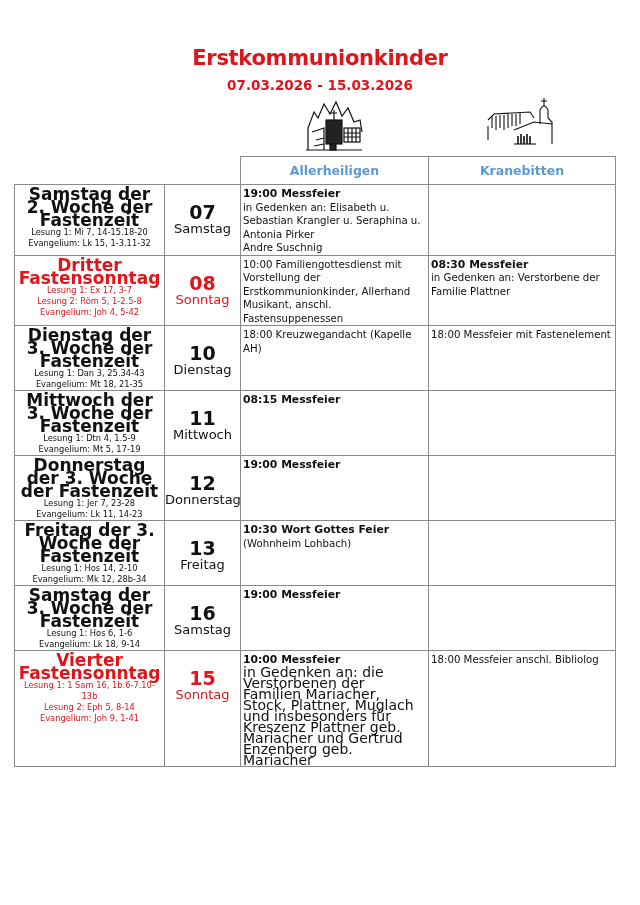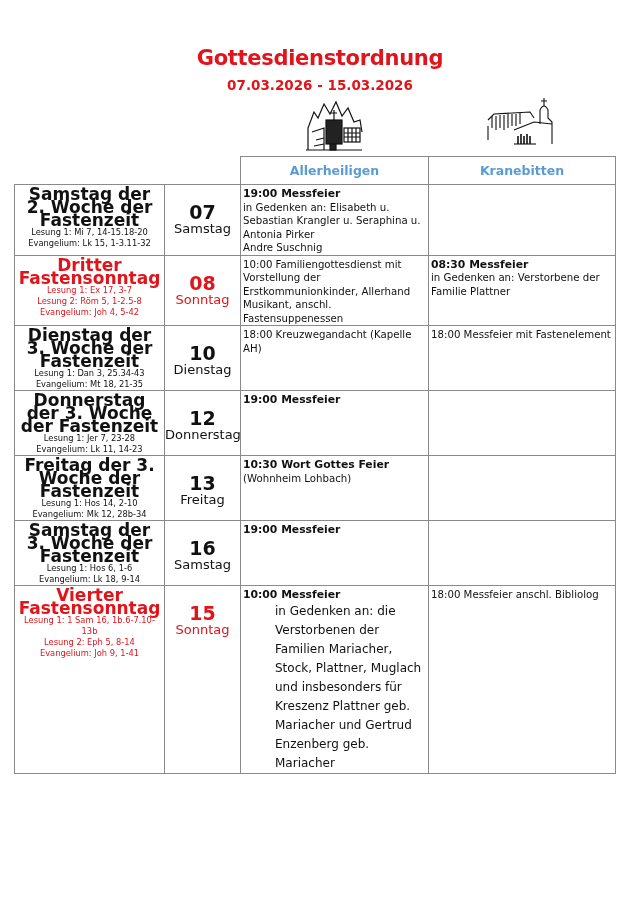--- a/index.html
+++ b/index.html
@@ -18,27 +18,27 @@
   th.loc { height: 28px; color: #5b9bd5; font-size: 12.5px; font-weight: bold; vertical-align: middle !important; text-align: center; }
   td.lit { text-align: center; padding: 3px 2px 0 2px; }
   td.lit .feast { font-weight: bold; font-size: 17px; line-height: 13px; }
   td.lit .read { font-size: 8.3px; line-height: 11px; }
   td.date { text-align: center; padding-top: 16px; }
   td.date .num { font-size: 19px; font-weight: bold; line-height: 22px; }
   td.date .wd { font-size: 13px; line-height: 11px; }
   tr.red td.lit, tr.red td.date { color: #e0141b; }
   td.ev { padding: 2px 2px 0 2px; font-size: 10.2px; line-height: 13.5px; }
   td.ev b { font-weight: normal; }
-  td.ev .small { font-size: 12px; line-height: 19px; display: block; margin-left: 32px; }
+  td.ev .small { font-size: 14px; line-height: 11px; display: block; }
   td.ev .head { font-weight: bold; font-size: 10.8px; }
 </style>
 </head>
 <body>
 
-<div class="title">Gottesdienstordnung</div>
+<div class="title">Erstkommunionkinder</div>
 <div class="subtitle">07.03.2026 - 15.03.2026</div>
 
 <svg class="church church-ah" viewBox="0 0 62 54" fill="none" stroke="#111" stroke-width="1.2">
   <path d="M4 52 L4 30 L10 14 L14 20 L20 6 L26 16 L32 4 L38 18 L44 10 L50 24 L56 22 L58 34"></path>
   <path d="M8 34 L20 30 L20 52"></path>
   <path d="M12 42 L20 40 M10 48 L20 46"></path>
   <rect x="22" y="22" width="16" height="24" fill="#222"></rect>
   <path d="M30 12 L30 22 M27 15 L33 15"></path>
   <rect x="40" y="30" width="16" height="14"></rect>
   <path d="M40 35 L56 35 M40 39 L56 39 M44 30 L44 44 M48 30 L48 44 M52 30 L52 44"></path>
@@ -121,20 +121,35 @@
         <div class="read">Evangelium: Mt 18, 21-35</div>
       </td>
       <td class="date">
         <div class="num">10</div>
         <div class="wd">Dienstag</div>
       </td>
       <td class="ev"><b>18:00 Kreuzwegandacht</b><span> (Kapelle AH)</span></td>
       <td class="ev"><b>18:00 Messfeier</b><span> mit Fastenelement</span></td>
     </tr>
 
+    <tr style="height:64px">
+      <td class="lit">
+        <div class="feast">Mittwoch der 3. Woche der Fastenzeit</div>
+        <div class="read">Lesung 1: Dtn 4, 1.5-9</div>
+        <div class="read">Evangelium: Mt 5, 17-19</div>
+      </td>
+      <td class="date">
+        <div class="num">11</div>
+        <div class="wd">Mittwoch</div>
+      </td>
+      <td class="ev">
+          <div class="head">08:15 Messfeier</div>
+        </td>
+      <td class="ev"></td>
+    </tr>
 
     <tr style="height:64px">
       <td class="lit">
         <div class="feast">Donnerstag der 3. Woche der Fastenzeit</div>
         <div class="read">Lesung 1: Jer 7, 23-28</div>
         <div class="read">Evangelium: Lk 11, 14-23</div>
       </td>
       <td class="date">
         <div class="num">12</div>
         <div class="wd">Donnerstag</div>

